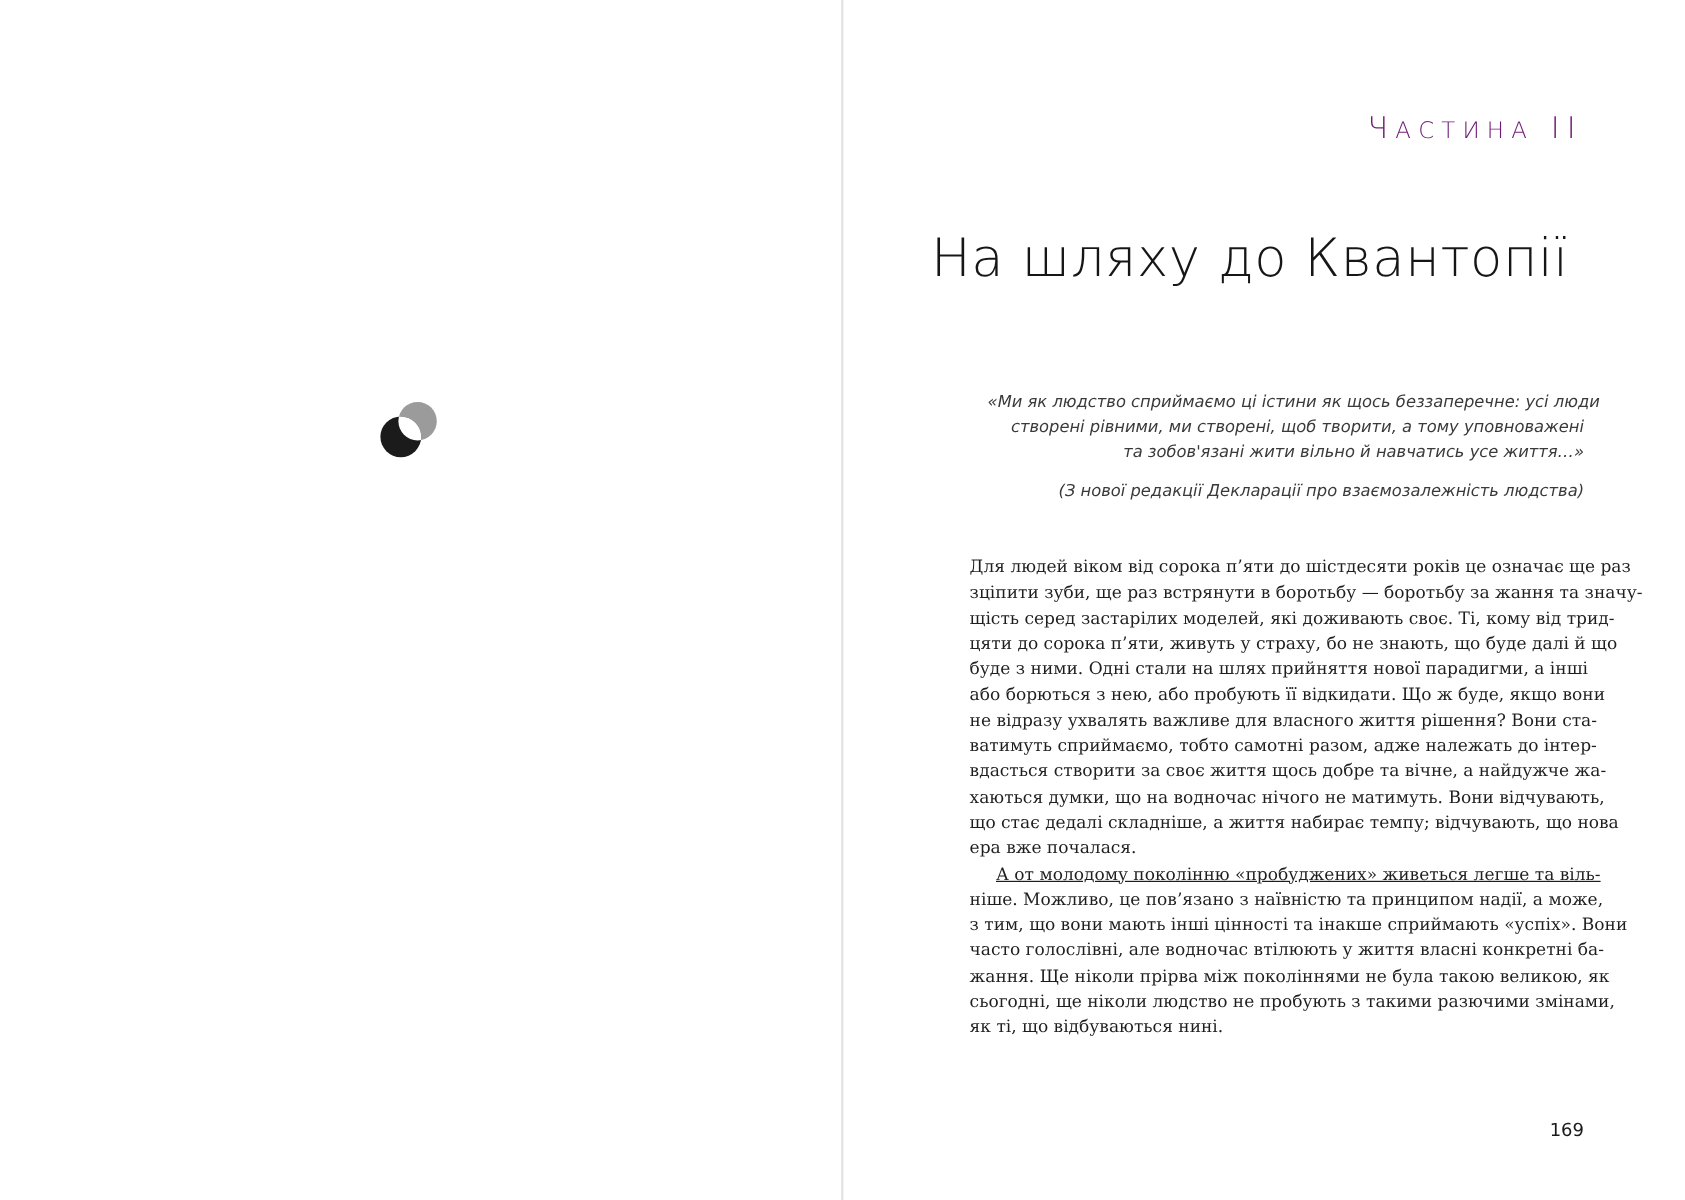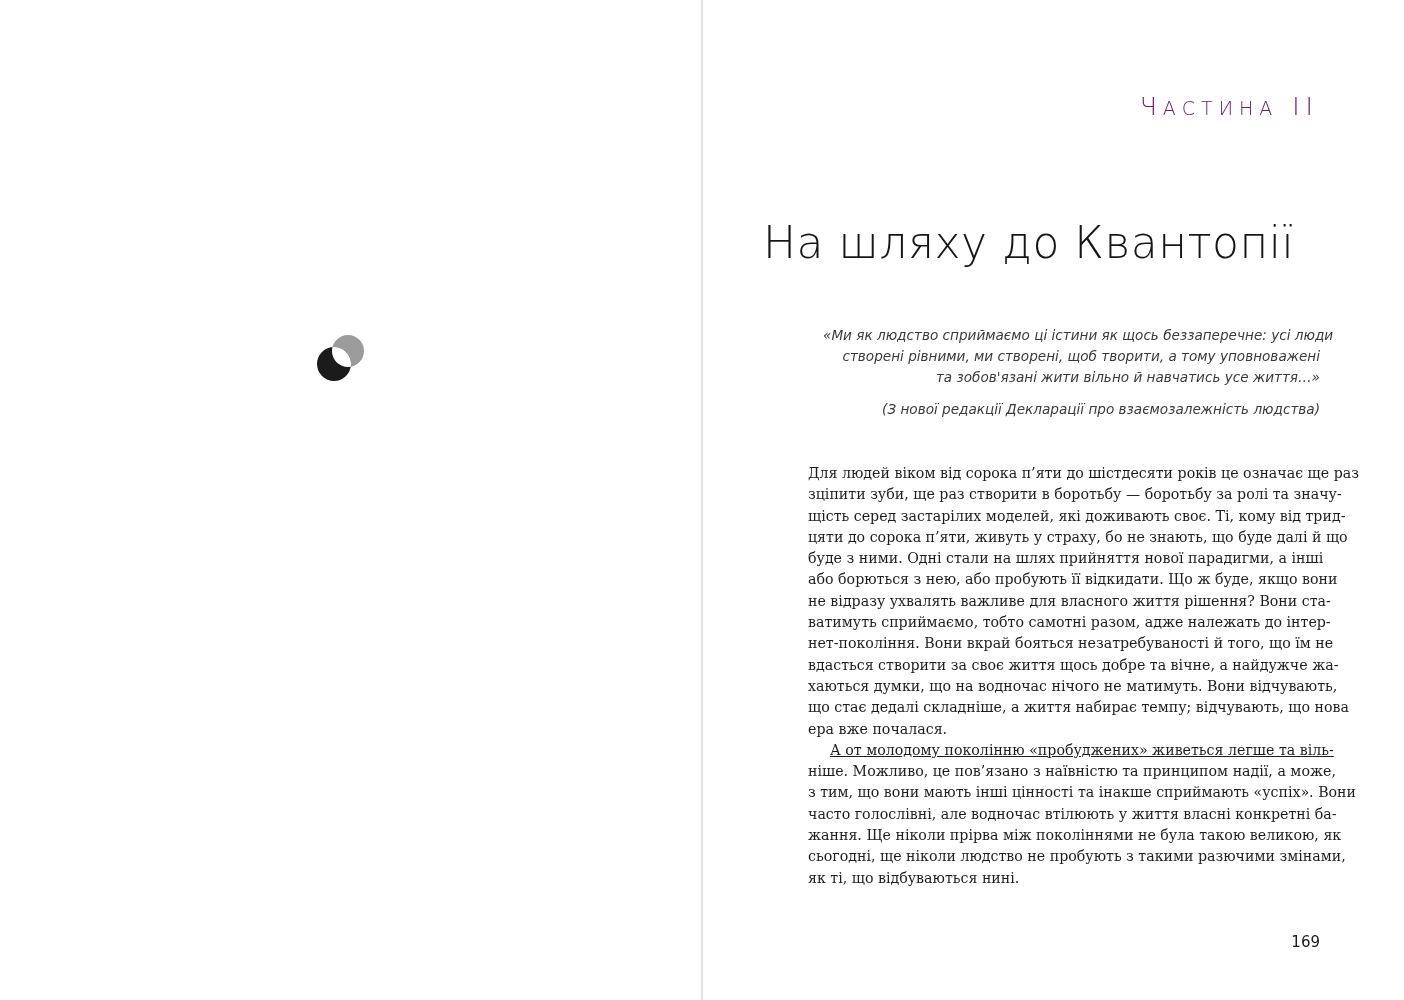--- a/index.html
+++ b/index.html
@@ -13,23 +13,23 @@
 
   .part-label {
     position: absolute; left: 106px; width: 510px; top: 92px; text-align: right;
     font-family: "DejaVu Sans", sans-serif; font-weight: 300; font-size: 25px; letter-spacing: 6px;
     color: #701a75;
   }
   .part-label .sc-big { font-size: 25px; }
   .part-label .sc-small { font-size: 19px; }
 
   .chapter-title {
-    position: absolute; left: 60px; width: 557px; top: 190px; text-align: left;
+    position: absolute; left: 60px; width: 557px; top: 190px; text-align: center;
     font-family: "DejaVu Sans", sans-serif; font-weight: 300; font-size: 44px; letter-spacing: 0.5px;
-    color: #161616; white-space: nowrap; margin-top: 27px;
+    color: #161616; white-space: nowrap;
   }
 
   .epigraph {
     position: absolute; left: 120px; width: 497px; top: 325px; text-align: right;
     font-family: "DejaVu Sans", sans-serif; font-style: italic; font-size: 13.6px; line-height: 21px;
     color: #3a3a3a;
   }
   .epigraph .line { display: block; white-space: nowrap; }
   .epigraph-source {
     position: absolute; left: 120px; width: 497px; top: 399px; text-align: right;
@@ -84,28 +84,27 @@
     <div class="epigraph">
       <span class="line">«Ми як людство сприймаємо ці істини як щось беззаперечне: усі люди</span>
       <span class="line">створені рівними, ми створені, щоб творити, а тому уповноважені</span>
       <span class="line">та зобов'язані жити вільно й навчатись усе життя…»</span>
     </div>
     <div class="epigraph-source">(З нової редакції Декларації про взаємозалежність людства)</div>
 
     <div class="body-text">
       <div>
         <span class="line">Для людей віком від сорока п’яти до шістдесяти років це означає ще раз</span>
-        <span class="line">зціпити зуби, ще раз створити в боротьбу — боротьбу за ролі та значу-</span>
+        <span class="line">зціпити зуби, ще раз встрянути в боротьбу — боротьбу за жання та значу-</span>
         <span class="line">щість серед застарілих моделей, які доживають своє. Ті, кому від трид-</span>
         <span class="line">цяти до сорока п’яти, живуть у страху, бо не знають, що буде далі й що</span>
         <span class="line">буде з ними. Одні стали на шлях прийняття нової парадигми, а інші</span>
         <span class="line">або борються з нею, або пробують її відкидати. Що ж буде, якщо вони</span>
         <span class="line">не відразу ухвалять важливе для власного життя рішення? Вони ста-</span>
         <span class="line">ватимуть сприймаємо, тобто самотні разом, адже належать до інтер-</span>
-        <span class="line">нет-покоління. Вони вкрай бояться незатребуваності й того, що їм не</span>
         <span class="line">вдасться створити за своє життя щось добре та вічне, а найдужче жа-</span>
         <span class="line">хаються думки, що на водночас нічого не матимуть. Вони відчувають,</span>
         <span class="line">що стає дедалі складніше, а життя набирає темпу; відчувають, що нова</span>
         <span class="line last">ера вже почалася.</span>
       </div>
       <div>
         <span class="line indent">А от молодому поколінню «пробуджених» живеться легше та віль-</span>
         <span class="line">ніше. Можливо, це пов’язано з наївністю та принципом надії, а може,</span>
         <span class="line">з тим, що вони мають інші цінності та інакше сприймають «успіх». Вони</span>
         <span class="line">часто голослівні, але водночас втілюють у життя власні конкретні ба-</span>

